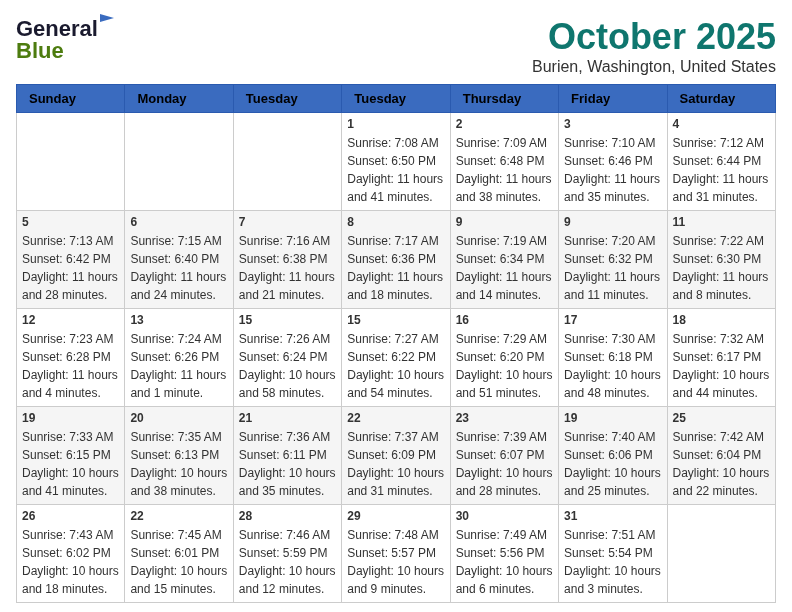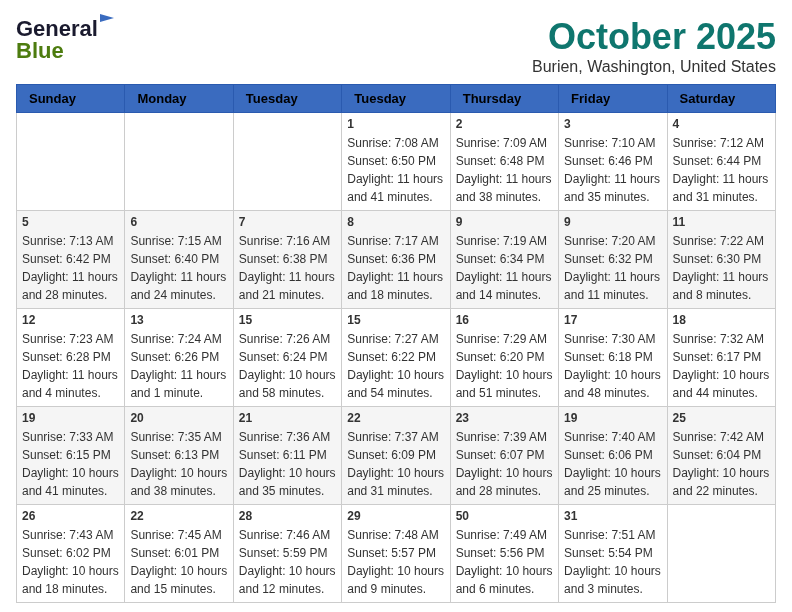--- a/index.html
+++ b/index.html
@@ -231,21 +231,21 @@
         </td>
         <td>
           <span class="day-num">28</span>
           <div class="day-detail">Sunrise: 7:46 AM<br>Sunset: 5:59 PM<br>Daylight: 10 hours and 12 minutes.</div>
         </td>
         <td>
           <span class="day-num">29</span>
           <div class="day-detail">Sunrise: 7:48 AM<br>Sunset: 5:57 PM<br>Daylight: 10 hours and 9 minutes.</div>
         </td>
         <td>
-          <span class="day-num">50</span>
+          <span class="day-num">30</span>
           <div class="day-detail">Sunrise: 7:49 AM<br>Sunset: 5:56 PM<br>Daylight: 10 hours and 6 minutes.</div>
         </td>
         <td>
           <span class="day-num">31</span>
           <div class="day-detail">Sunrise: 7:51 AM<br>Sunset: 5:54 PM<br>Daylight: 10 hours and 3 minutes.</div>
         </td>
         <td class="empty-cell"></td>
       </tr>
     </tbody>
 </table>

